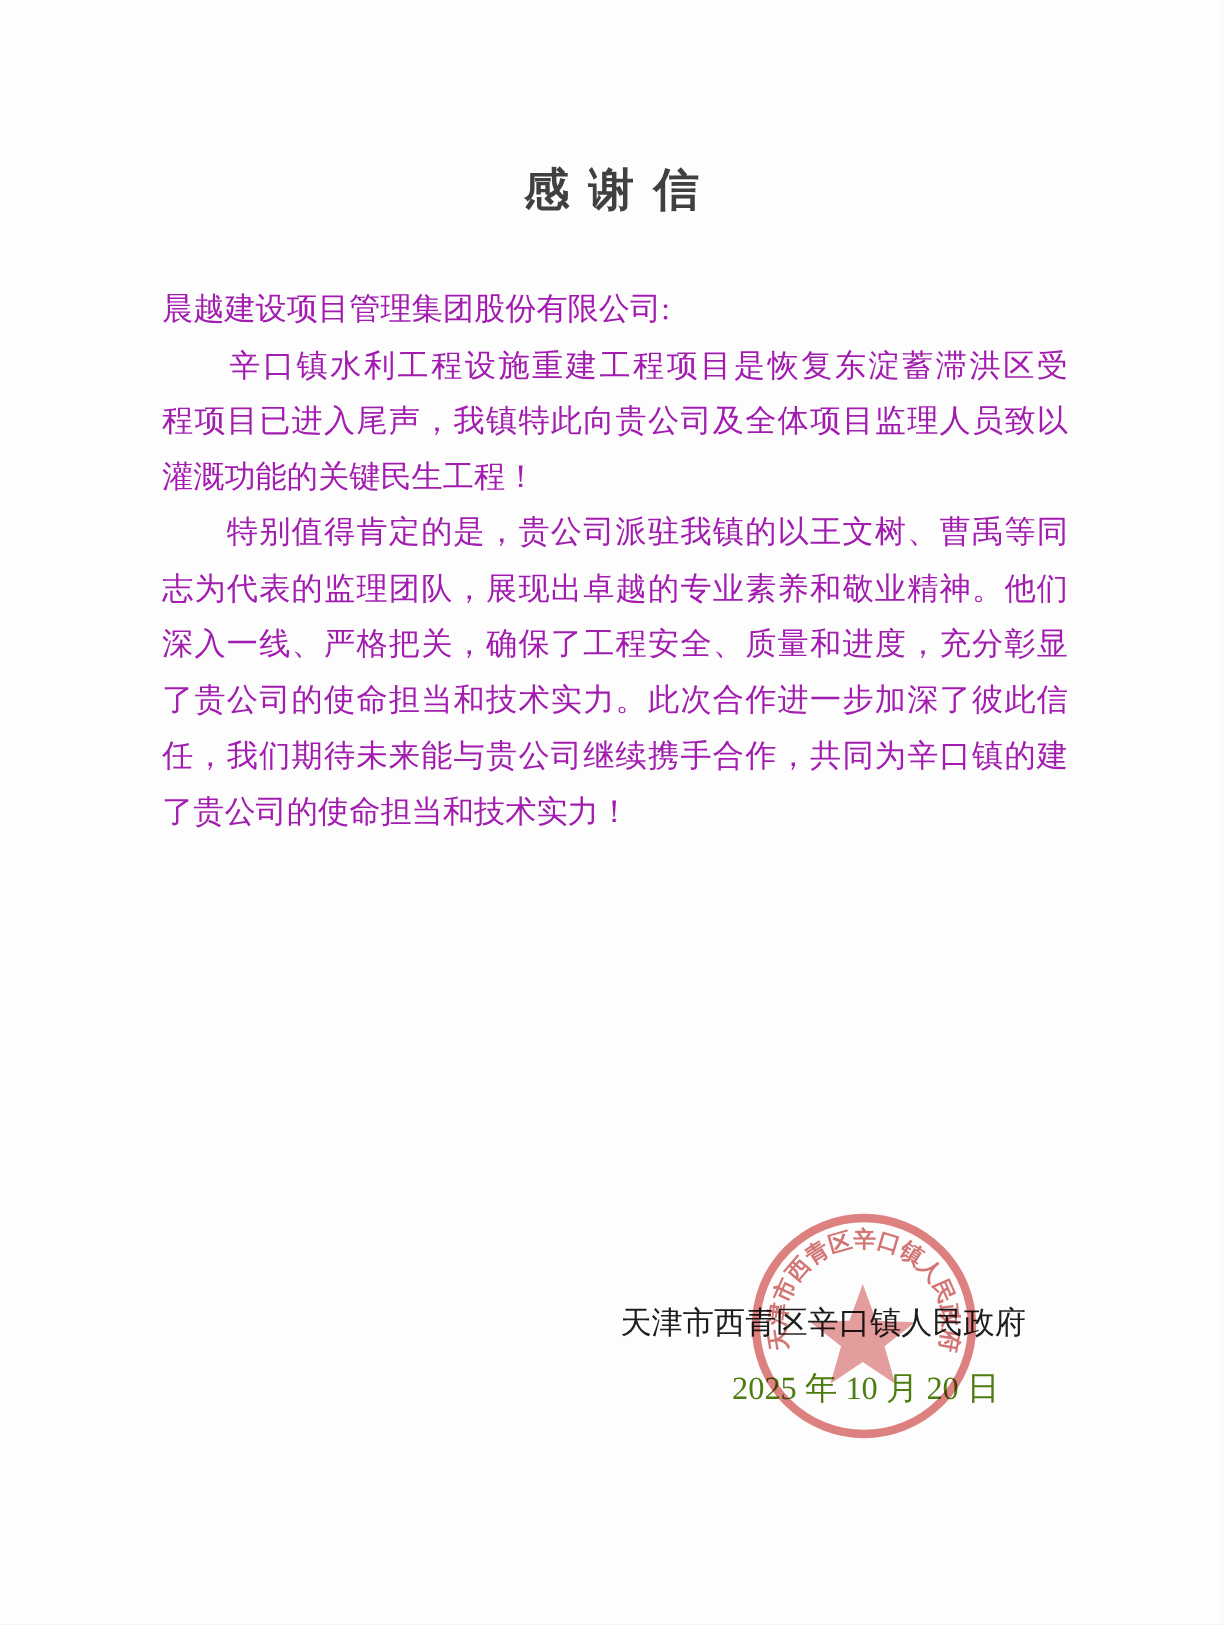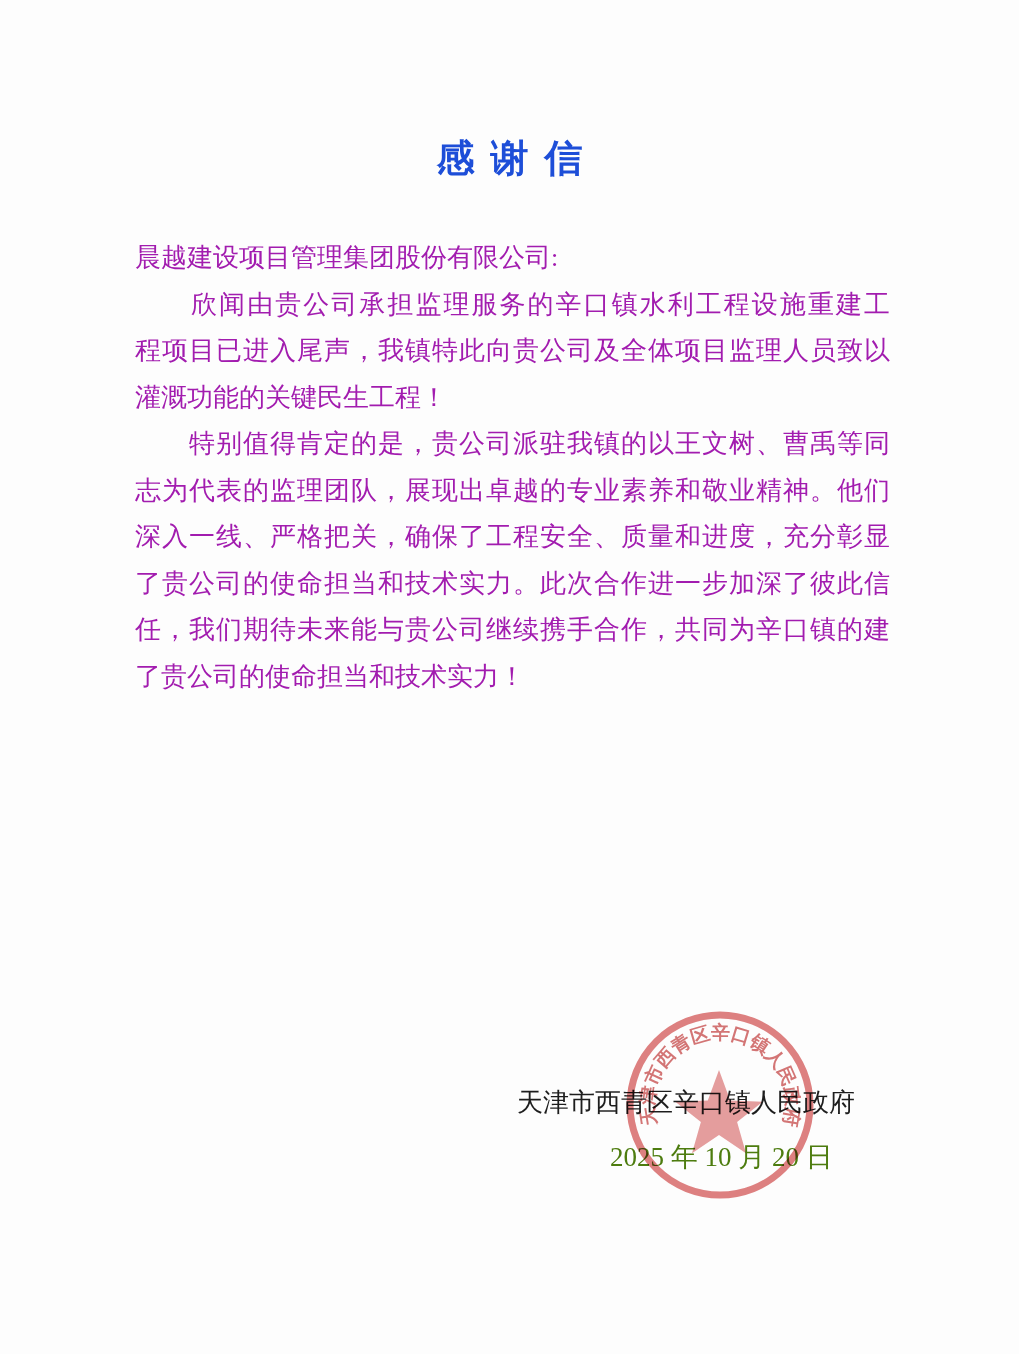--- a/index.html
+++ b/index.html
@@ -21,21 +21,21 @@
     position: absolute;
     top: 133px;
     left: 0;
     width: 100%;
     text-align: center;
     font-size: 38px;
     font-weight: bold;
     letter-spacing: 16px;
     padding-left: 16px;
     box-sizing: border-box;
-    color: #1d4ed8;
+    color: #404040;
   }
   .body-block {
     position: absolute;
     top: 235px;
     left: 135px;
     width: 755px;
     font-size: 26px;
     line-height: 46.5px;
     color: #a21caf;
   }
@@ -84,21 +84,21 @@
 <body>
 
 <div class="page">
 
   <div class="title">感谢信</div>
 
   <div class="body-block">
     <div class="line recipient">晨越建设项目管理集团股份有限公司:</div>
 
   <div class="para">
-        <div class="line fill">　　欣闻由贵公司承担监理服务的辛口镇水利工程设施重建工</div>
+        <div class="line fill">　　辛口镇水利工程设施重建工程项目是恢复东淀蓄滞洪区受</div>
         <div class="line fill">程项目已进入尾声，我镇特此向贵公司及全体项目监理人员致以</div>
         <div class="line">灌溉功能的关键民生工程！</div>
       </div>
       <div class="para">
         <div class="line fill">　　特别值得肯定的是，贵公司派驻我镇的以王文树、曹禹等同</div>
         <div class="line fill">志为代表的监理团队，展现出卓越的专业素养和敬业精神。他们</div>
         <div class="line fill">深入一线、严格把关，确保了工程安全、质量和进度，充分彰显</div>
         <div class="line fill">了贵公司的使命担当和技术实力。此次合作进一步加深了彼此信</div>
         <div class="line fill">任，我们期待未来能与贵公司继续携手合作，共同为辛口镇的建</div>
         <div class="line">了贵公司的使命担当和技术实力！</div>

